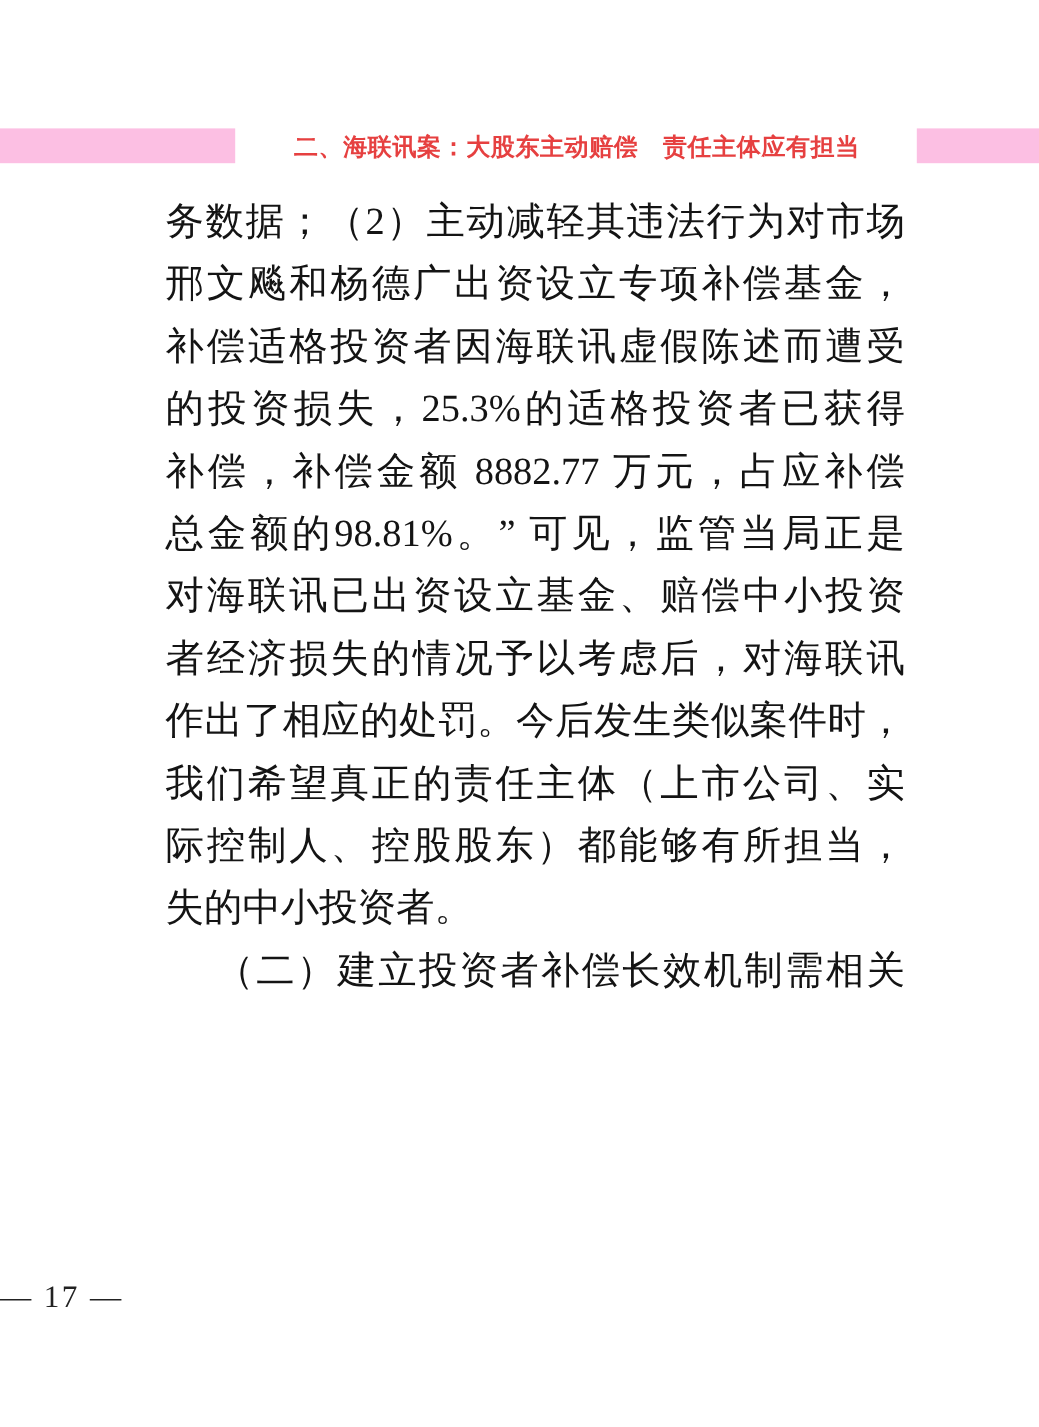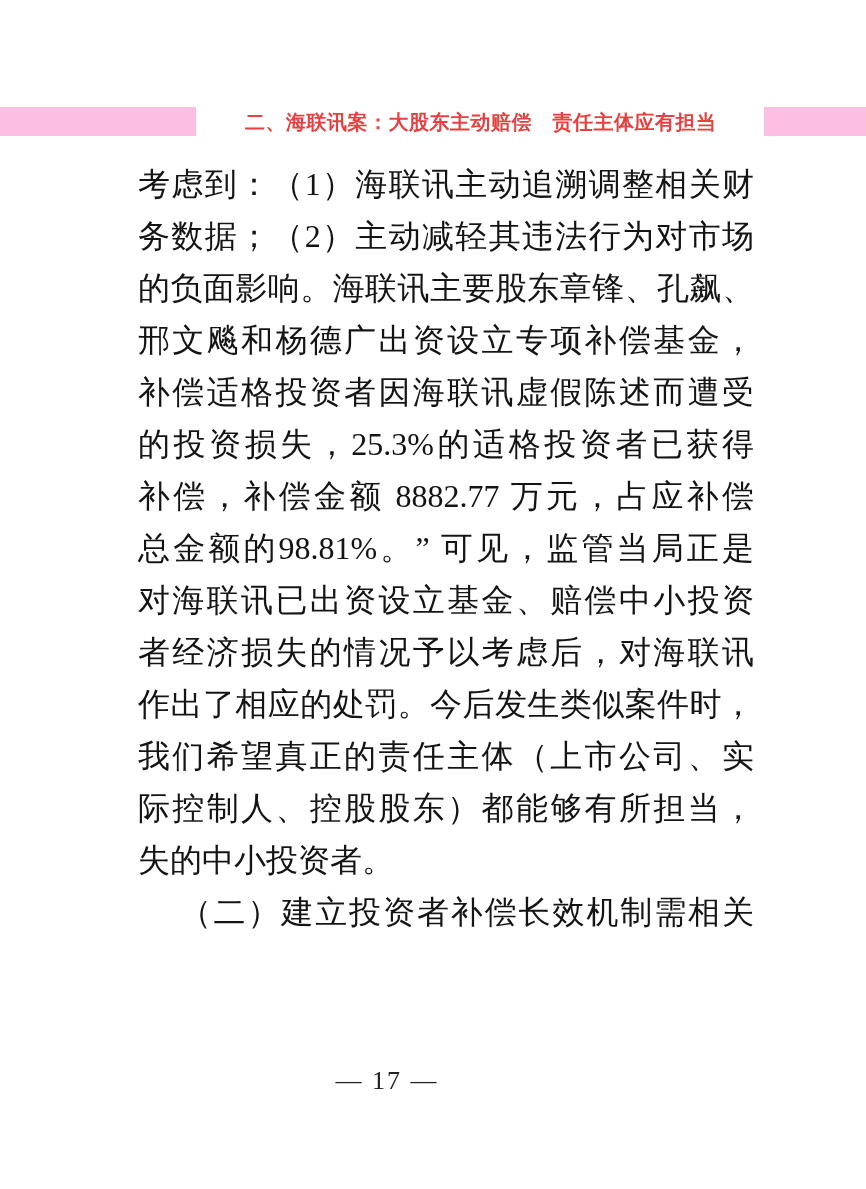--- a/index.html
+++ b/index.html
@@ -63,41 +63,39 @@
   }
   .line.indent {
     padding-left: 1.3em;
   }
   
   .footer {
     position: absolute;
     top: 1066px;
     left: 0;
     width: 774px;
-    text-align: center;
+    text-align: left;
     font-size: 26px;
     color: #222222;
     letter-spacing: 2px;
   }
 </style>
 </head>
 <body>
 
 <div class="page">
 
   <div class="header">
     <div class="header-bar left"></div>
     <div class="header-title">二、海联讯案：大股东主动赔偿　责任主体应有担当</div>
     <div class="header-bar right"></div>
   </div>
 
   <div class="body-text">
-    <div class="line">考虑到：（1）海联讯主动追溯调整相关财</div>
     <div class="line">务数据；（2）主动减轻其违法行为对市场</div>
-    <div class="line">的负面影响。海联讯主要股东章锋、孔飙、</div>
     <div class="line">邢文飚和杨德广出资设立专项补偿基金，</div>
     <div class="line">补偿适格投资者因海联讯虚假陈述而遭受</div>
     <div class="line">的投资损失，25.3%的适格投资者已获得</div>
     <div class="line">补偿，补偿金额 8882.77 万元，占应补偿</div>
     <div class="line">总金额的98.81%。” 可见，监管当局正是</div>
     <div class="line">对海联讯已出资设立基金、赔偿中小投资</div>
     <div class="line">者经济损失的情况予以考虑后，对海联讯</div>
     <div class="line">作出了相应的处罚。今后发生类似案件时，</div>
     <div class="line">我们希望真正的责任主体（上市公司、实</div>
     <div class="line">际控制人、控股股东）都能够有所担当，</div>

